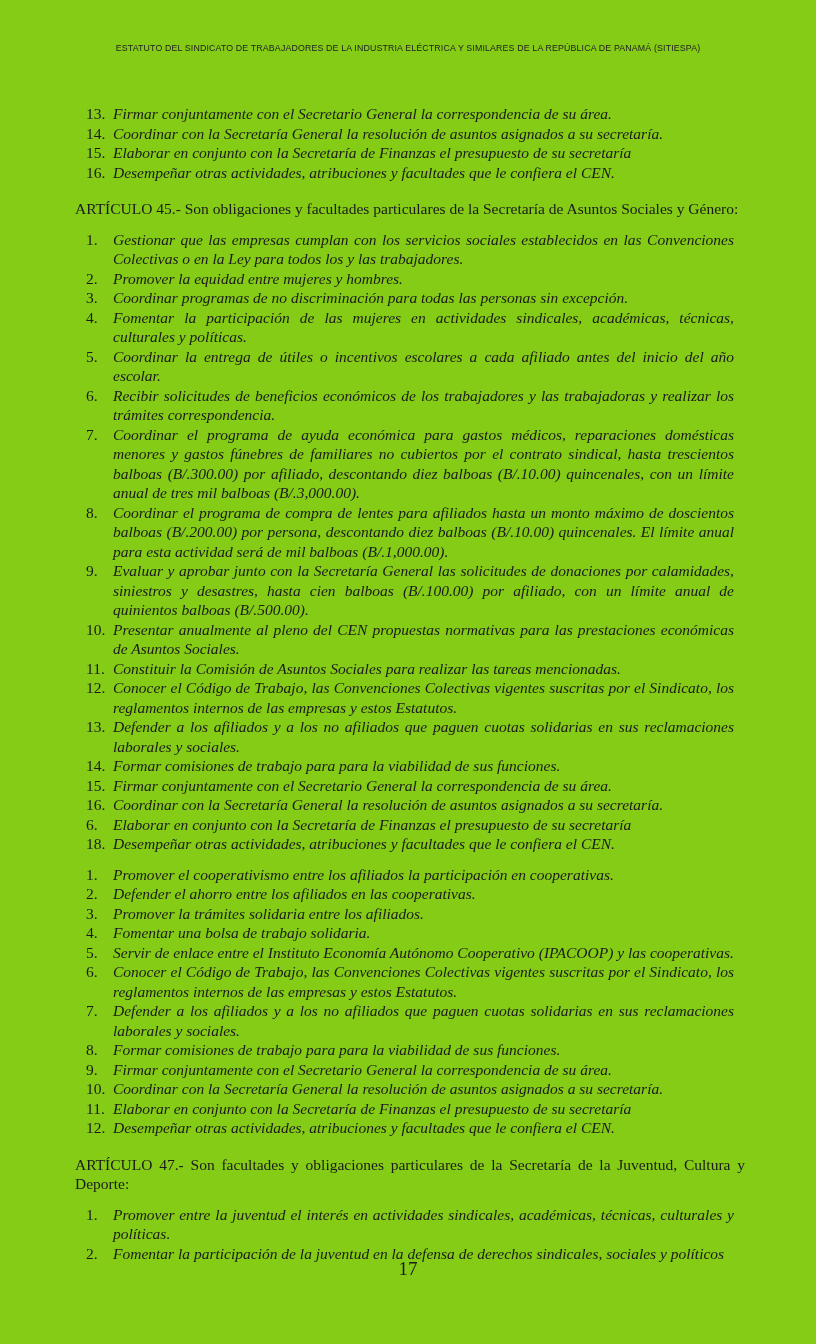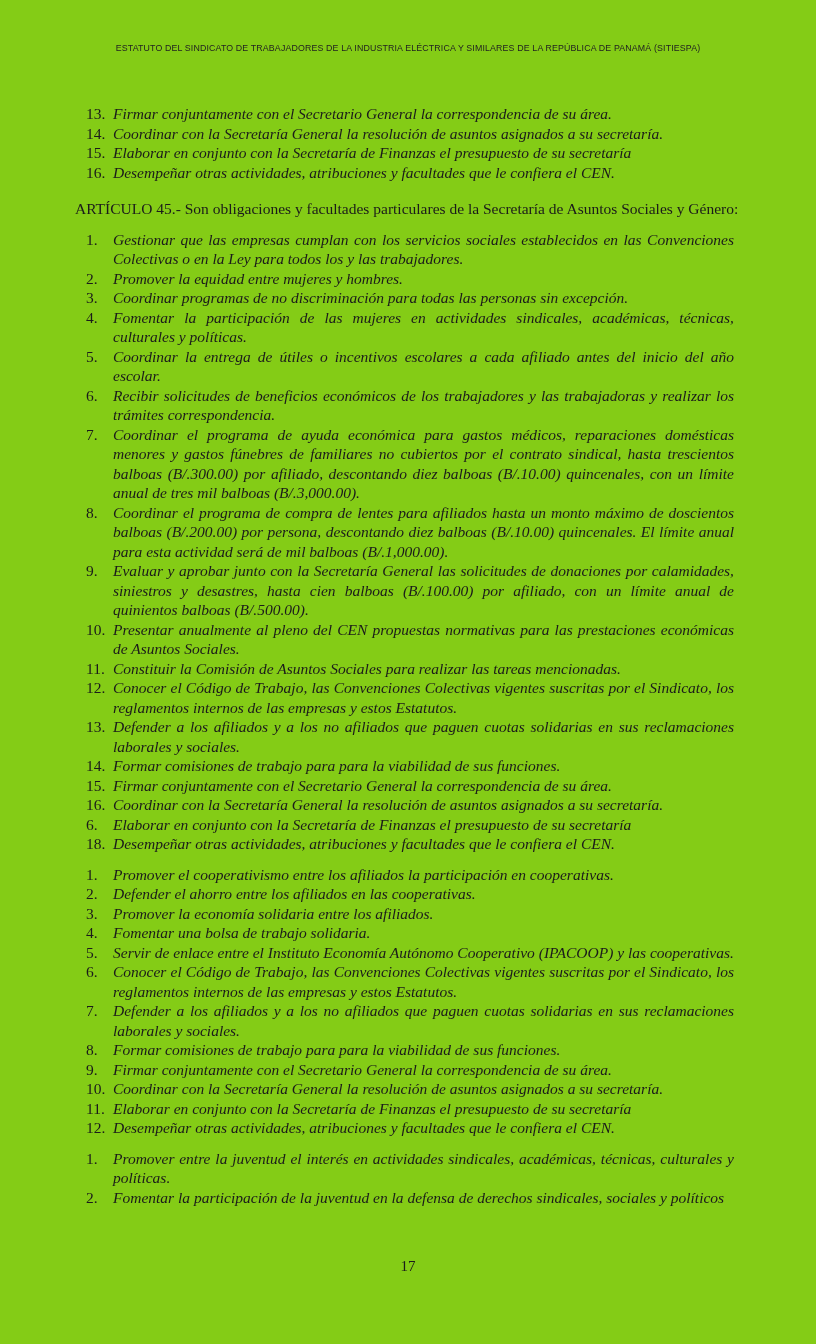--- a/index.html
+++ b/index.html
@@ -62,21 +62,21 @@
     flex: 1 1 auto;
     text-align: justify;
     font-style: italic;
   }
   .page-footer {
     position: absolute;
     top: 1258px;
     left: 0;
     right: 0;
     text-align: center;
-    font-size: 15px;
+    font-size: 19px;
     color: #1b1b1b;
   }
 </style>
 </head>
 <body>
 
 <div class="page">
   <div class="running-header">ESTATUTO DEL SINDICATO DE TRABAJADORES DE LA INDUSTRIA ELÉCTRICA Y SIMILARES DE LA REPÚBLICA DE PANAMÁ (SITIESPA)</div>
 
   <div class="content" id="doc-content">
@@ -177,21 +177,21 @@
         <div class="li">
           <span class="num">1.</span>
           <div class="txt">Promover el cooperativismo entre los afiliados la participación en cooperativas.</div>
         </div>
         <div class="li">
           <span class="num">2.</span>
           <div class="txt">Defender el ahorro entre los afiliados en las cooperativas.</div>
         </div>
         <div class="li">
           <span class="num">3.</span>
-          <div class="txt">Promover la economía solidaria entre los afiliados.</div>
+          <div class="txt">Promover la trámites solidaria entre los afiliados.</div>
         </div>
         <div class="li">
           <span class="num">4.</span>
           <div class="txt">Fomentar una bolsa de trabajo solidaria.</div>
         </div>
         <div class="li">
           <span class="num">5.</span>
           <div class="txt">Servir de enlace entre el Instituto Economía Autónomo Cooperativo (IPACOOP) y las cooperativas.</div>
         </div>
         <div class="li">
@@ -216,20 +216,21 @@
         </div>
         <div class="li">
           <span class="num">11.</span>
           <div class="txt">Elaborar en conjunto con la Secretaría de Finanzas el presupuesto de su secretaría</div>
         </div>
         <div class="li">
           <span class="num">12.</span>
           <div class="txt">Desempeñar otras actividades, atribuciones y facultades que le confiera el CEN.</div>
         </div>
       </div>
+      <p class="article-heading"><span class="bold">ARTÍCULO 47.-</span><span> Son facultades y obligaciones particulares de la </span><span class="bold">Secretaría de la Juventud, Cultura y Deporte</span><span>:</span></p>
       <div class="list">
         <div class="li">
           <span class="num">1.</span>
           <div class="txt">Promover entre la juventud el interés en actividades sindicales, académicas, técnicas, culturales y políticas.</div>
         </div>
         <div class="li">
           <span class="num">2.</span>
           <div class="txt">Fomentar la participación de la juventud en la defensa de derechos sindicales, sociales y políticos</div>
         </div>
       </div>

